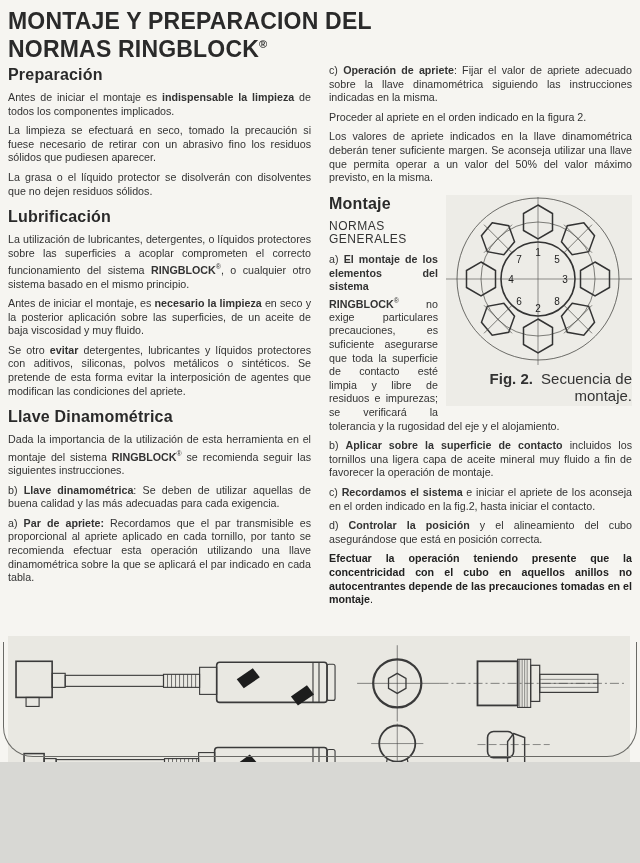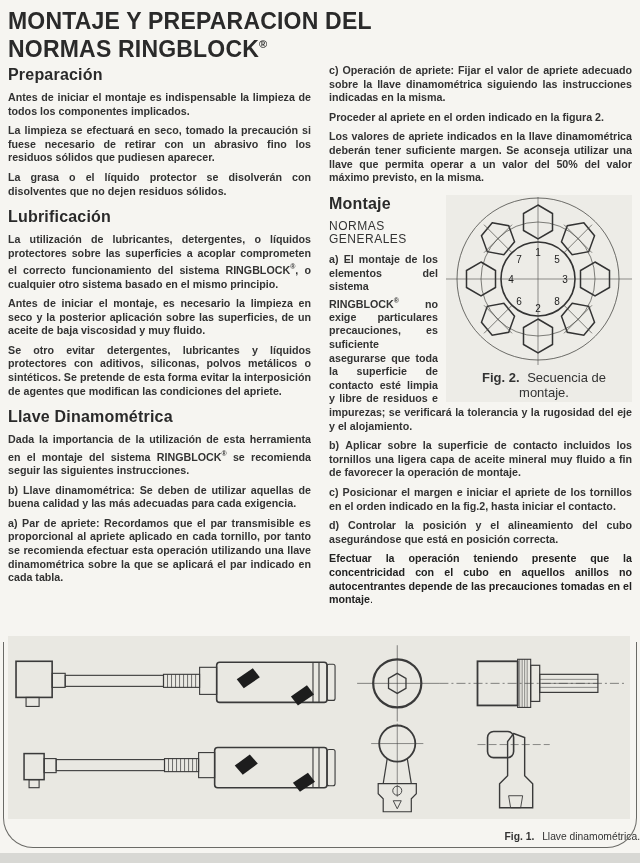--- a/index.html
+++ b/index.html
@@ -1,18 +1,18 @@
 <!DOCTYPE html>
 <html><head>
 <meta charset="utf-8">
 <style>
   html,body{margin:0;padding:0;background:#d8d8d4;}
   .page{
     position:relative;
-    width:640px;height:853px;
+    width:640px;height:762px;
     margin:0 auto;
     background:#f6f5f1;
     font-family:"Liberation Sans","DejaVu Sans",sans-serif;
     color:#2f2f2f;
     overflow:hidden;
   }
   .doc-title{
     position:absolute;top:8px;left:8px;right:8px;
     font-size:23px;font-weight:bold;line-height:1.2;
     color:#2a2a2a;letter-spacing:.2px;
@@ -23,35 +23,35 @@
     display:flex;gap:18px;overflow:hidden;
   }
   .col{flex:1;min-width:0;}
   h2{
     font-size:16px;font-weight:bold;color:#2a2a2a;
     margin:10px 0 7px;letter-spacing:.2px;
   }
   h2.first{margin-top:2px;}
   p{
     font-size:10.7px;line-height:13.6px;text-align:justify;
-    margin:0 0 6px;color:#333;font-weight:bold;
+    margin:0 0 6px;color:#333;
   }
   p sup, .normas sup{font-size:7px;}
   .normas{
     font-size:12px;line-height:13.6px;letter-spacing:.5px;
     margin:0 0 6px;color:#333;
   }
   .p-final{font-weight:normal;color:#222;}
   .fig2-box{
     float:right;width:186px;margin:0 0 4px 8px;
     background:#edece7;
   }
   .fig2-box svg{display:block;}
   .fig-label{
-    font-size:13px;color:#333;text-align:center;
+    font-size:15px;color:#333;text-align:right;
     padding:3px 0 2px 10px;
   }
   .fig-label b{margin-right:4px;}
   .fig1-panel{
     position:absolute;left:8px;right:10px;top:636px;height:183px;
     background:#e9e8e2;
   }
   .fig1-panel svg{display:block;width:100%;height:100%;}
   .fig1-caption{
     position:absolute;left:0;right:0;top:831px;
@@ -146,21 +146,21 @@
               <text x="111" y="110">8</text>
             </g>
           </svg>
           <div class="fig-label"><b>Fig. 2.</b><span> Secuencia de montaje.</span></div>
         </div>
 
         <h2>Montaje</h2>
         <div class="normas">NORMAS GENERALES</div>
         <p><span>a) </span><b>El montaje de los elementos del sistema RINGBLOCK</b><sup>®</sup><span> no exige particulares precauciones, es suficiente asegurarse que toda la superficie de contacto esté limpia y libre de residuos e impurezas; se verificará la tolerancia y la rugosidad del eje y el alojamiento.</span></p>
         <p><span>b) </span><b>Aplicar sobre la superficie de contacto</b><span> incluidos los tornillos una ligera capa de aceite mineral muy fluido a fin de favorecer la operación de montaje.</span></p>
-        <p><span>c) </span><b>Posicionar el margen</b><span> e iniciar el apriete de los tornillos en el orden indicado en la fig.2, hasta iniciar el contacto.</span></p>
+        <p><span>c) </span><b>Recordamos el sistema</b><span> e iniciar el apriete de los aconseja en el orden indicado en la fig.2, hasta iniciar el contacto.</span></p>
         <p><span>d) </span><b>Controlar la posición</b><span> y el alineamiento del cubo asegurándose que está en posición correcta.</span></p>
         <p class="p-final"><b>Efectuar la operación teniendo presente que la concentricidad con el cubo en aquellos anillos no autocentrantes depende de las precauciones tomadas en el montaje</b><span>.</span></p>
       </div>
     </div>
   </div>
 
   <div class="fig1-panel">
     <svg viewBox="0 0 620 180">
       <g stroke="#3a3a3a" fill="none">
 

